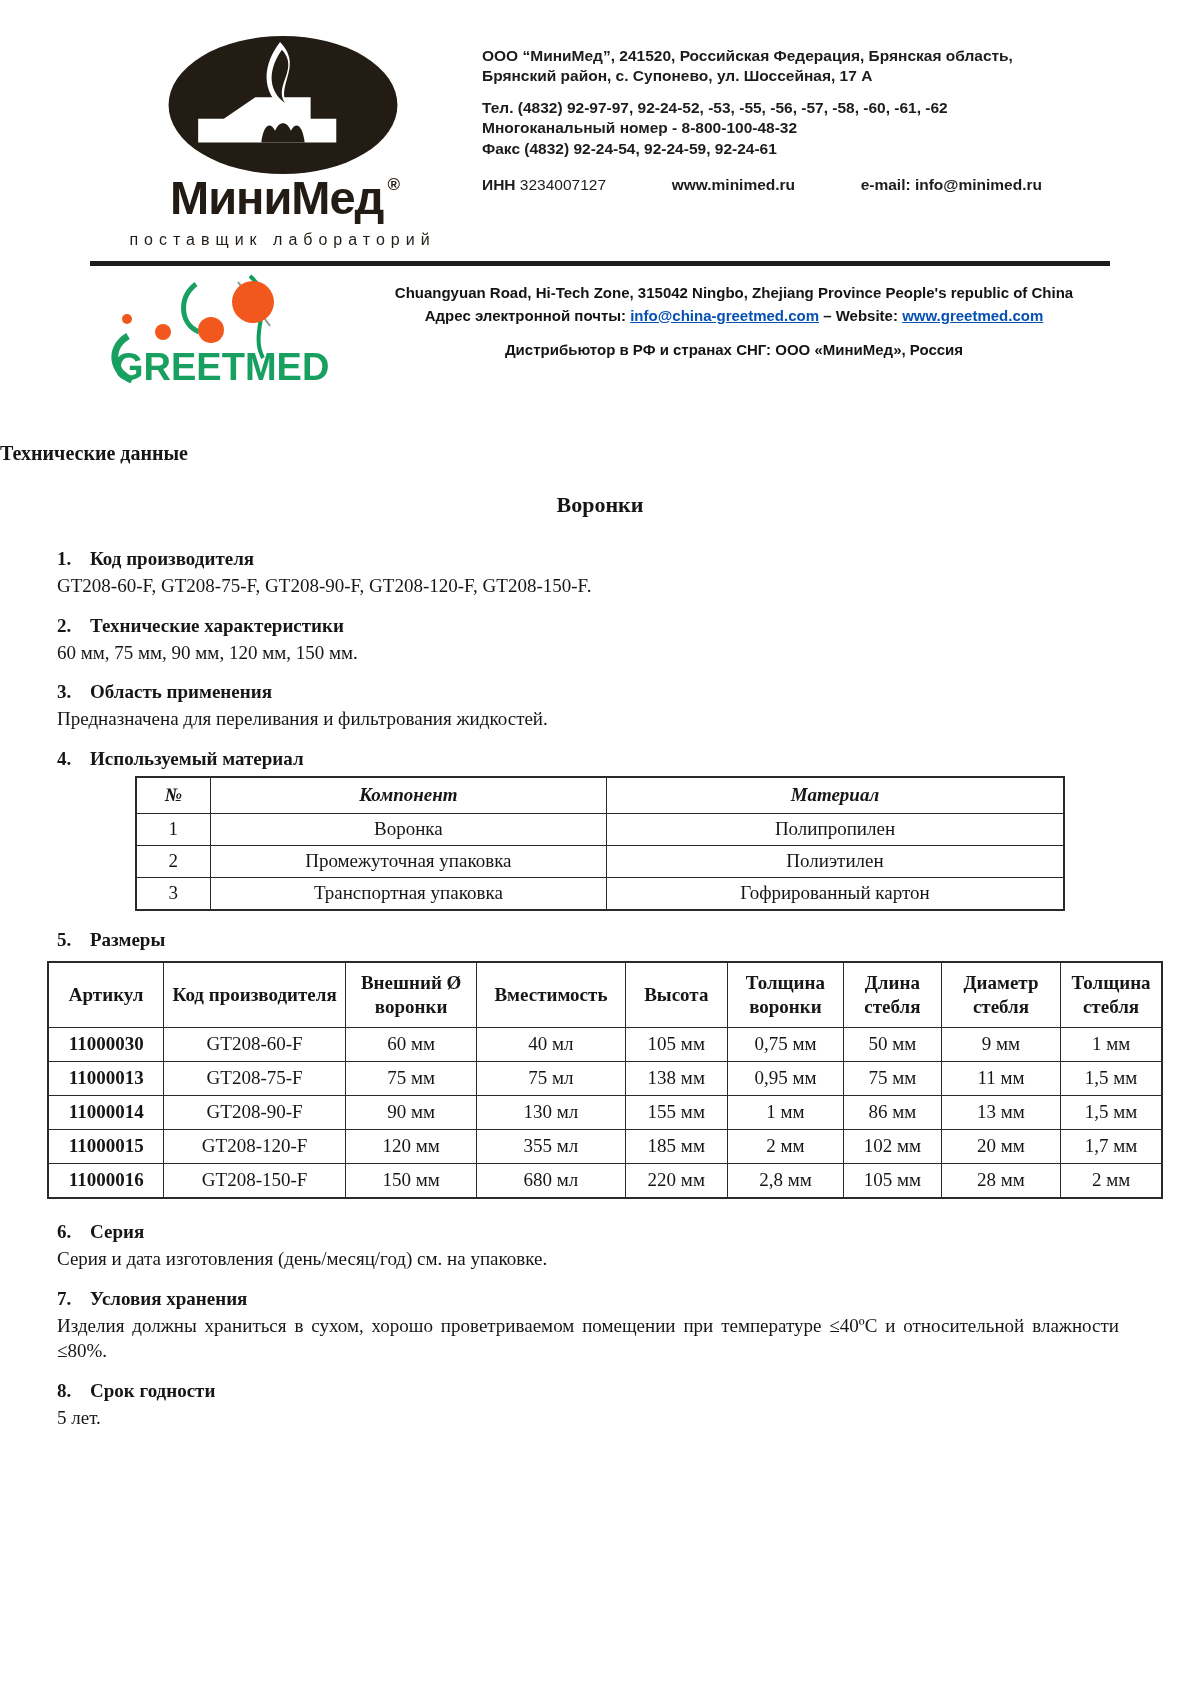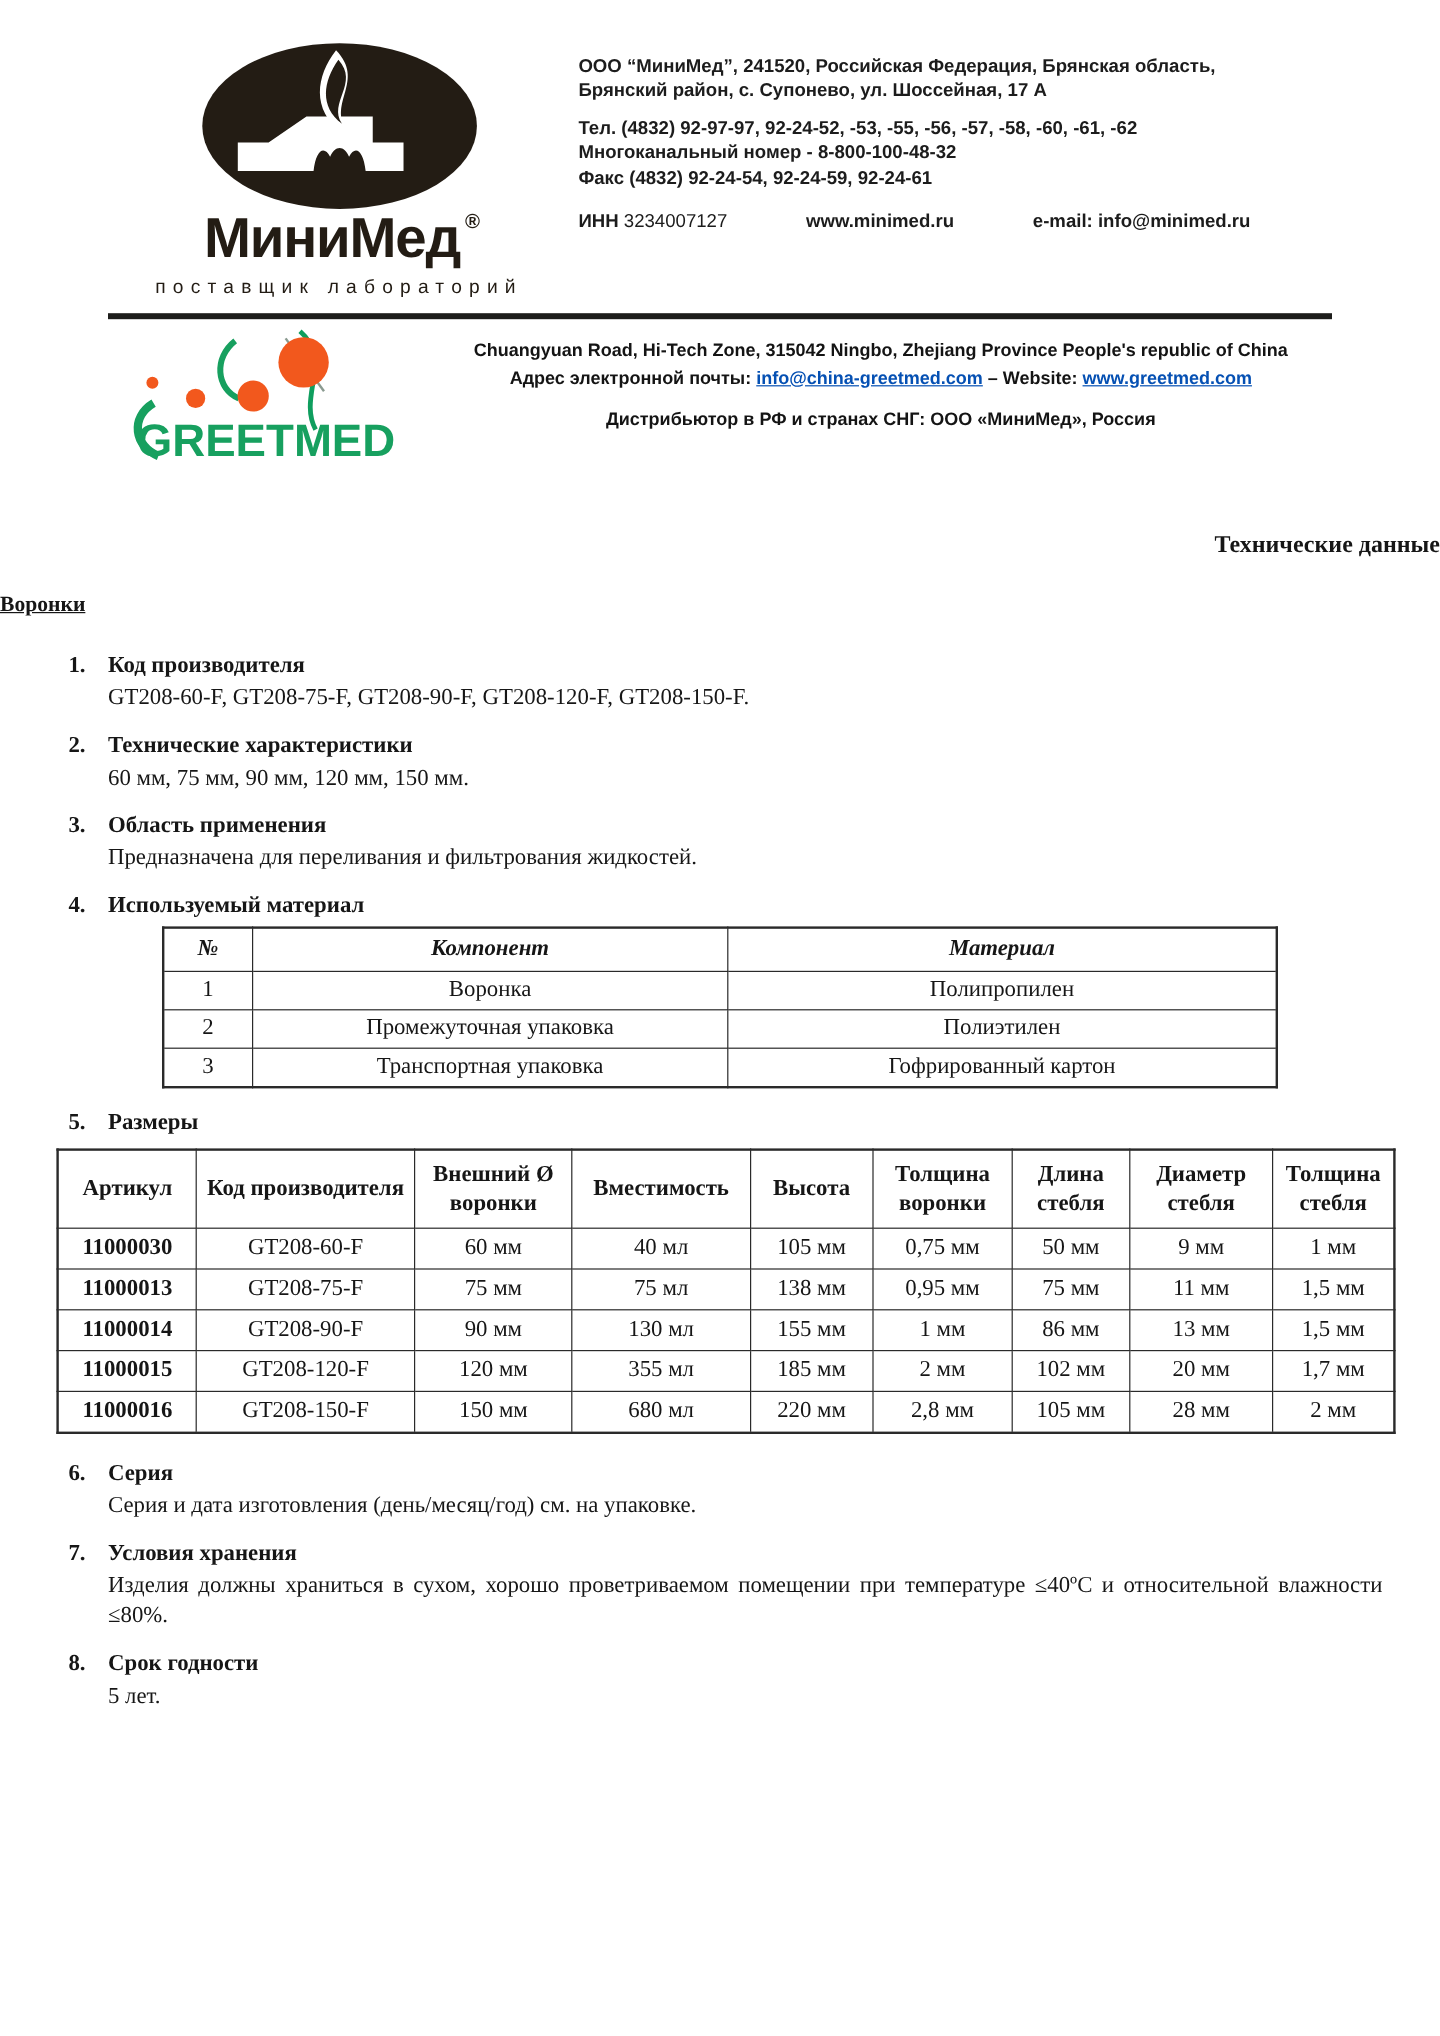--- a/index.html
+++ b/index.html
@@ -25,28 +25,28 @@
 
   
   .manu{display:flex;margin:8px 50px 0 100px;}
   .greetmed{width:250px;flex:0 0 auto;}
   .manu-text{margin-left:14px;width:740px;text-align:center;font-family:"Liberation Sans",sans-serif;
              font-weight:bold;font-size:15px;line-height:1.5;color:#141414;padding-top:8px;}
   .link{color:#0550b3;text-decoration:underline;cursor:pointer;}
   .distributor{margin-top:12px;}
 
   
-  .doc-title{margin:52px 0 0 0;text-align:right;font-size:20px;font-weight:bold;padding-left:41px;}
-  .product-title{margin:27px 0 0 0;font-size:18px;font-weight:bold;text-decoration:underline;}
+  .doc-title{margin:52px 0 0 0;text-align:left;font-size:20px;font-weight:bold;}
+  .product-title{margin:27px 0 0 0;text-align:center;font-size:22px;font-weight:bold;}
 
   
   .sec{margin:0 50px 16px 57px;font-size:19px;}
   .sec-head{display:flex;font-weight:bold;}
   .sec-num{width:33px;flex:0 0 auto;}
-  .sec-body{margin-left:33px;margin-top:3px;line-height:1.35;}
+  .sec-body{margin-top:3px;line-height:1.35;}
   .sec-body.justify{text-align:justify;width:1062px;}
   .first-sec{margin-top:30px;}
 
   
   table{border-collapse:collapse;table-layout:fixed;}
   th,td{border:1.6px solid #2a2a2a;text-align:center;vertical-align:middle;
         overflow:hidden;padding:1px 3px;}
   .mat-wrap{position:relative;margin:6px 0 18px 135px;width:930px;}
   .mat-table{width:930px;font-size:19px;border:2.5px solid #2a2a2a;}
   .mat-table th{font-style:italic;font-weight:bold;height:33px;}

